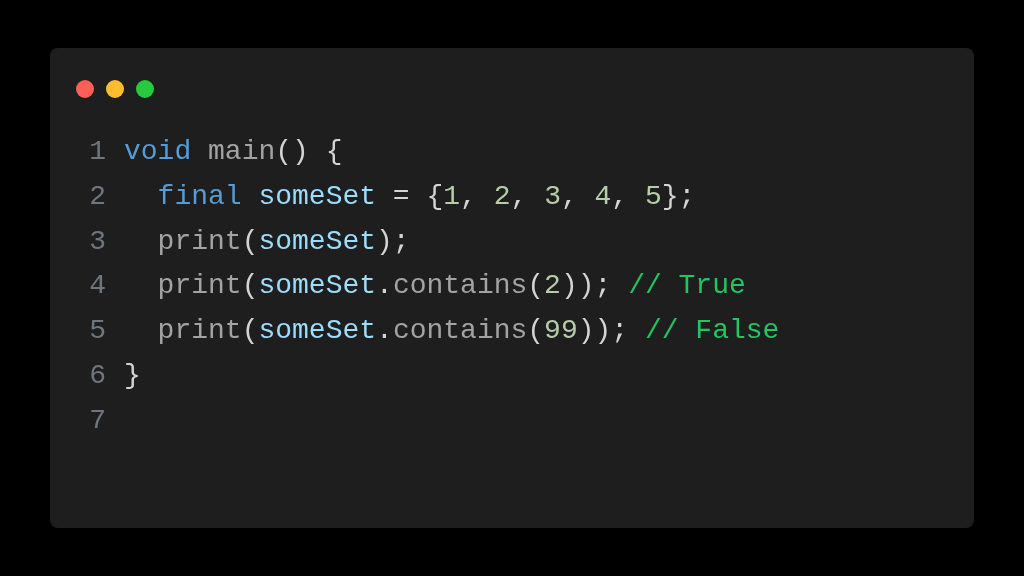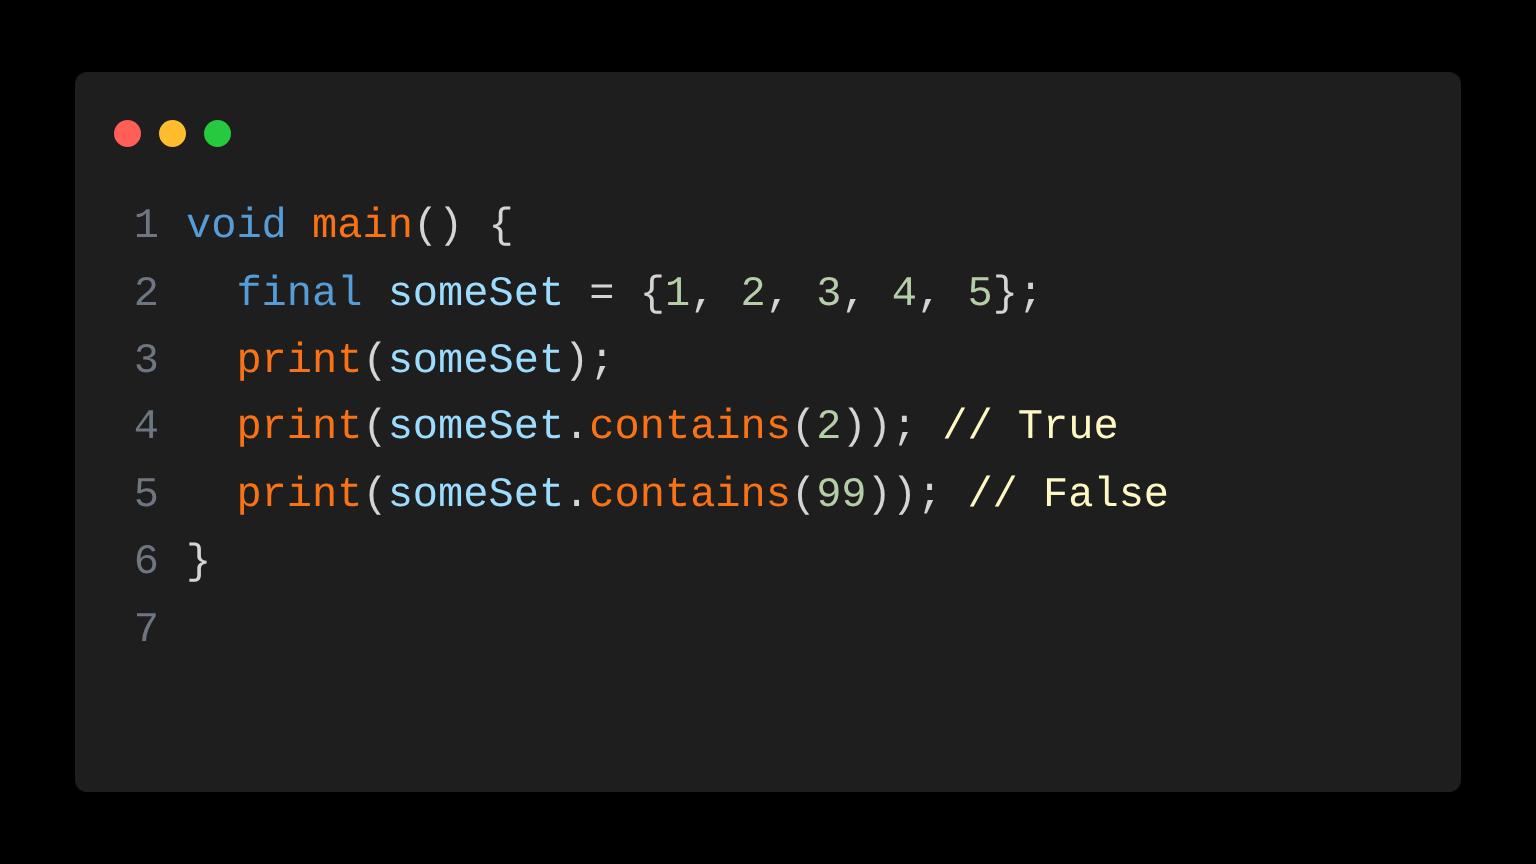--- a/index.html
+++ b/index.html
@@ -49,25 +49,25 @@
     text-align: right;
     color: #6e7681;
     padding-right: 18px;
     user-select: none;
     flex-shrink: 0;
   }
   .code-content {
     flex: 1;
   }
   .k-type    { color: #569cd6; text-align: right; }               
-  .k-func    { color: #f97316; }               
+  .k-func    { color: #a3a3a3; }               
   .k-punc    { color: #d4d4d4; }               
   .k-var     { color: #9cdcfe; }               
   .k-num     { color: #b5cea8; }               
-  .k-comment { color: #fef9c3; }               
+  .k-comment { color: #22c55e; }               
 </style>
 </head>
 <body>
 
 <div class="window">
   <div class="titlebar">
     <div class="dot" style="background:#ff5f56"></div>
     <div class="dot" style="background:#ffbd2e"></div>
     <div class="dot" style="background:#27c93f"></div>
   </div>

